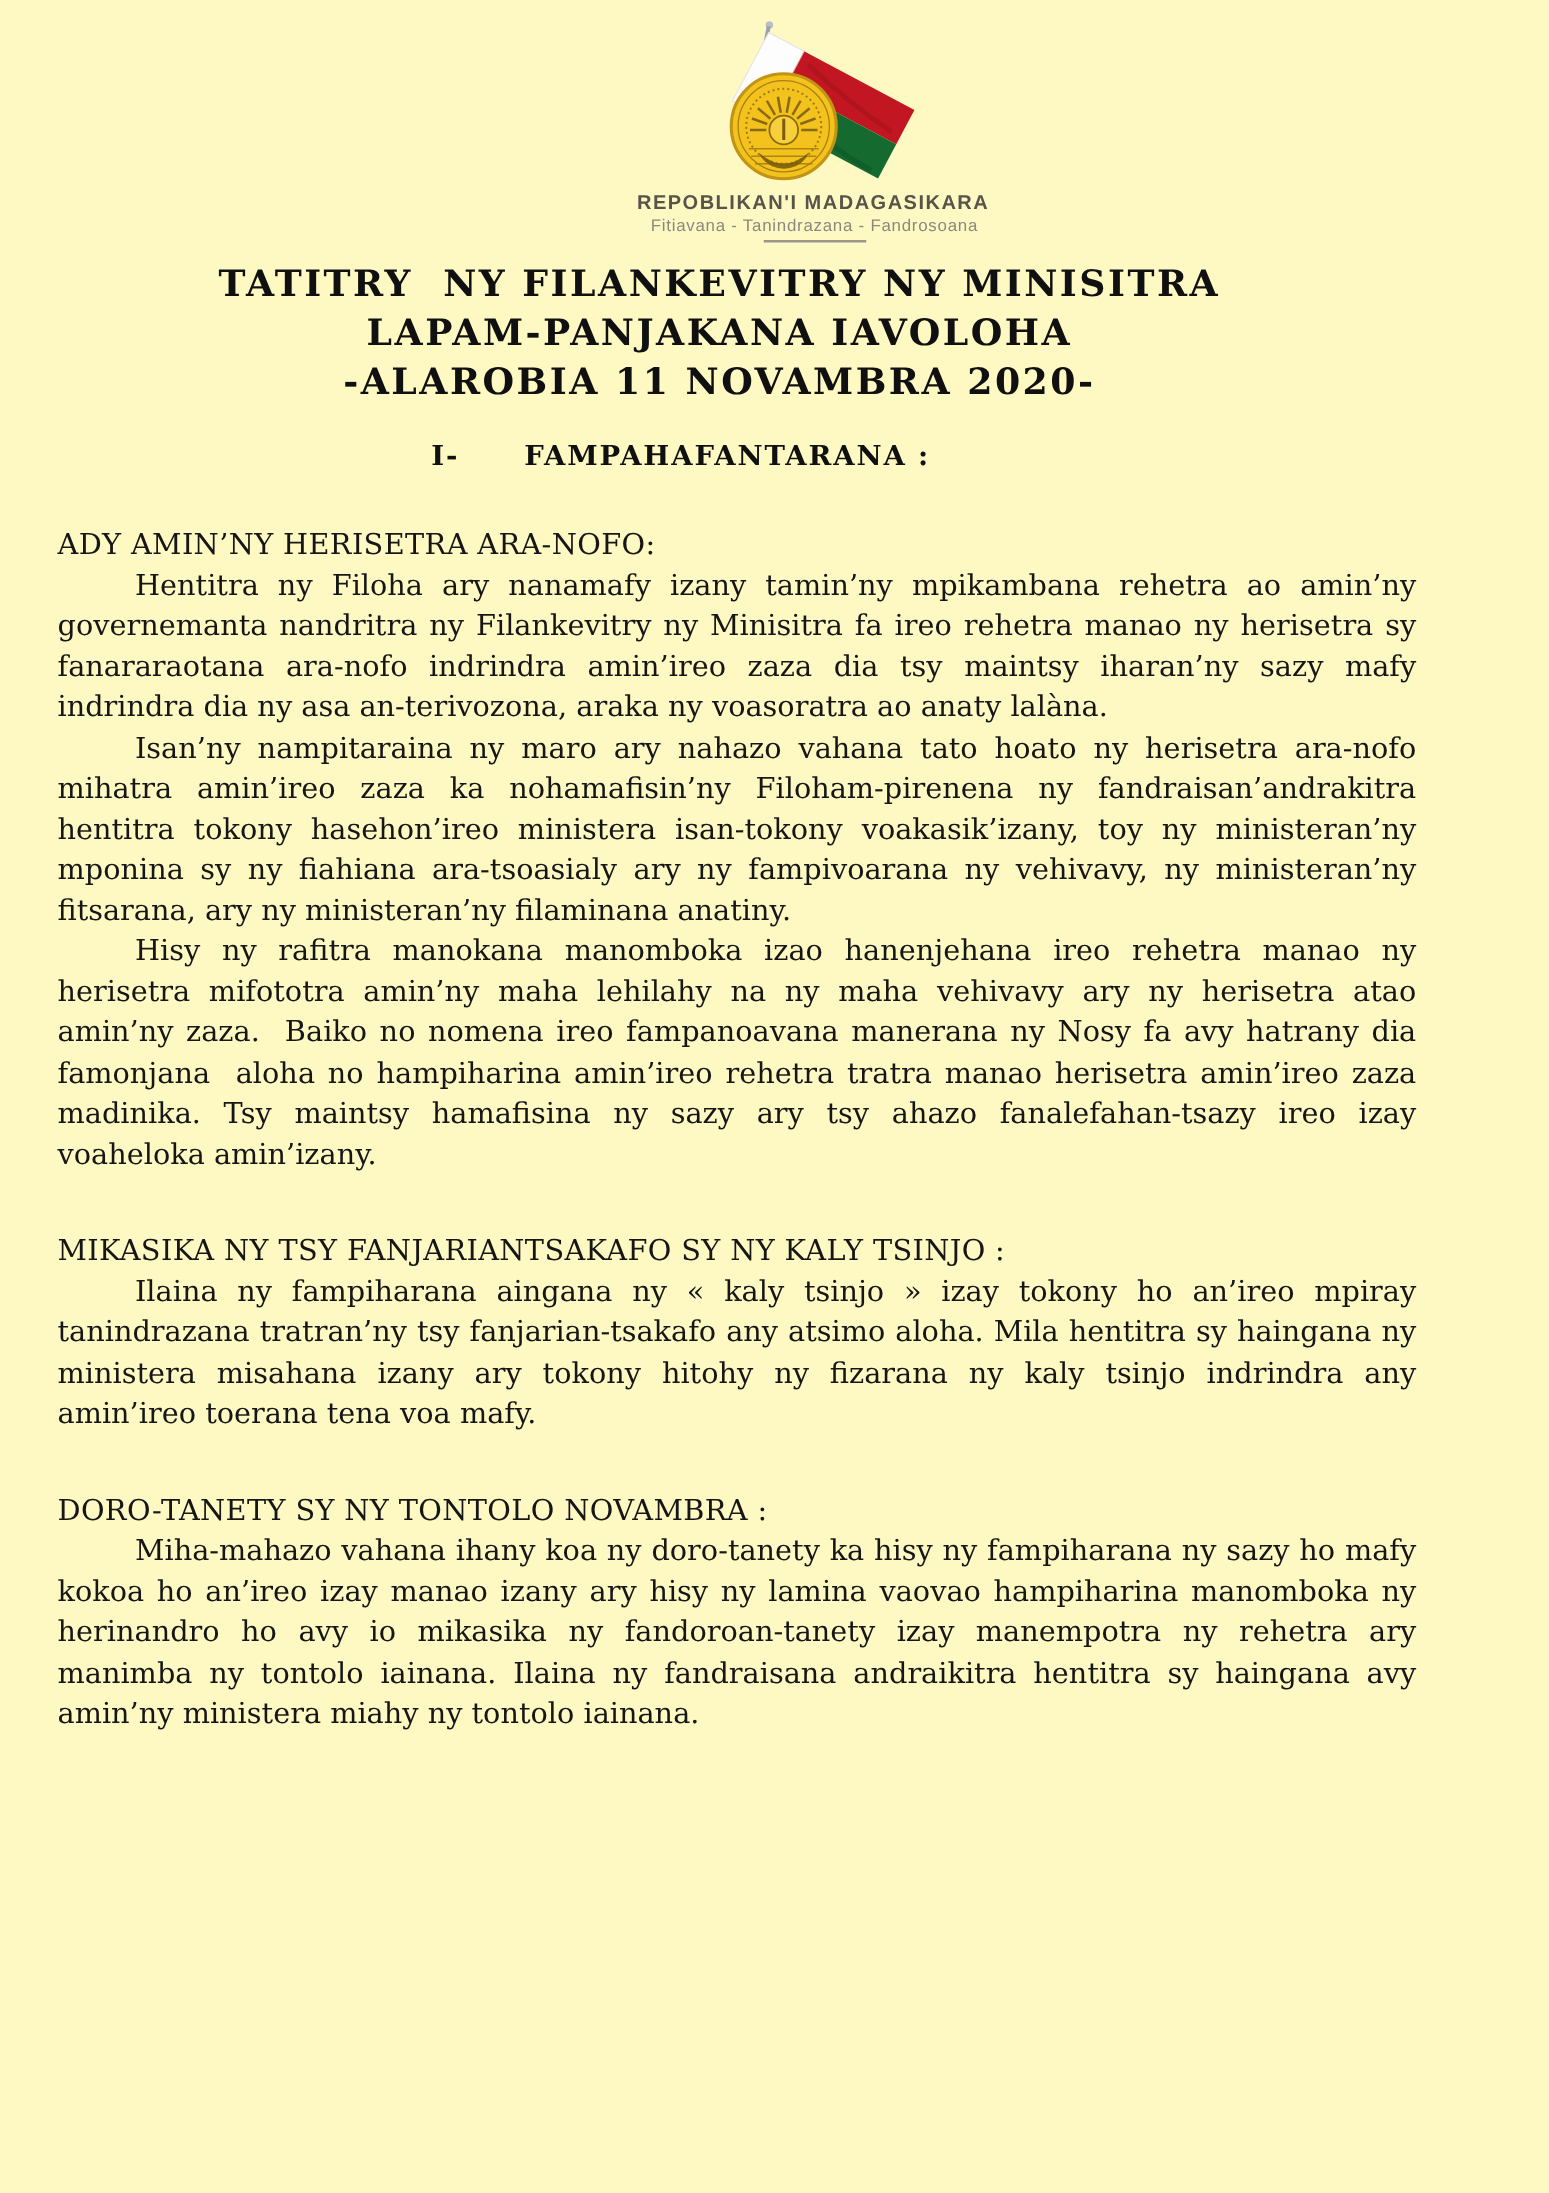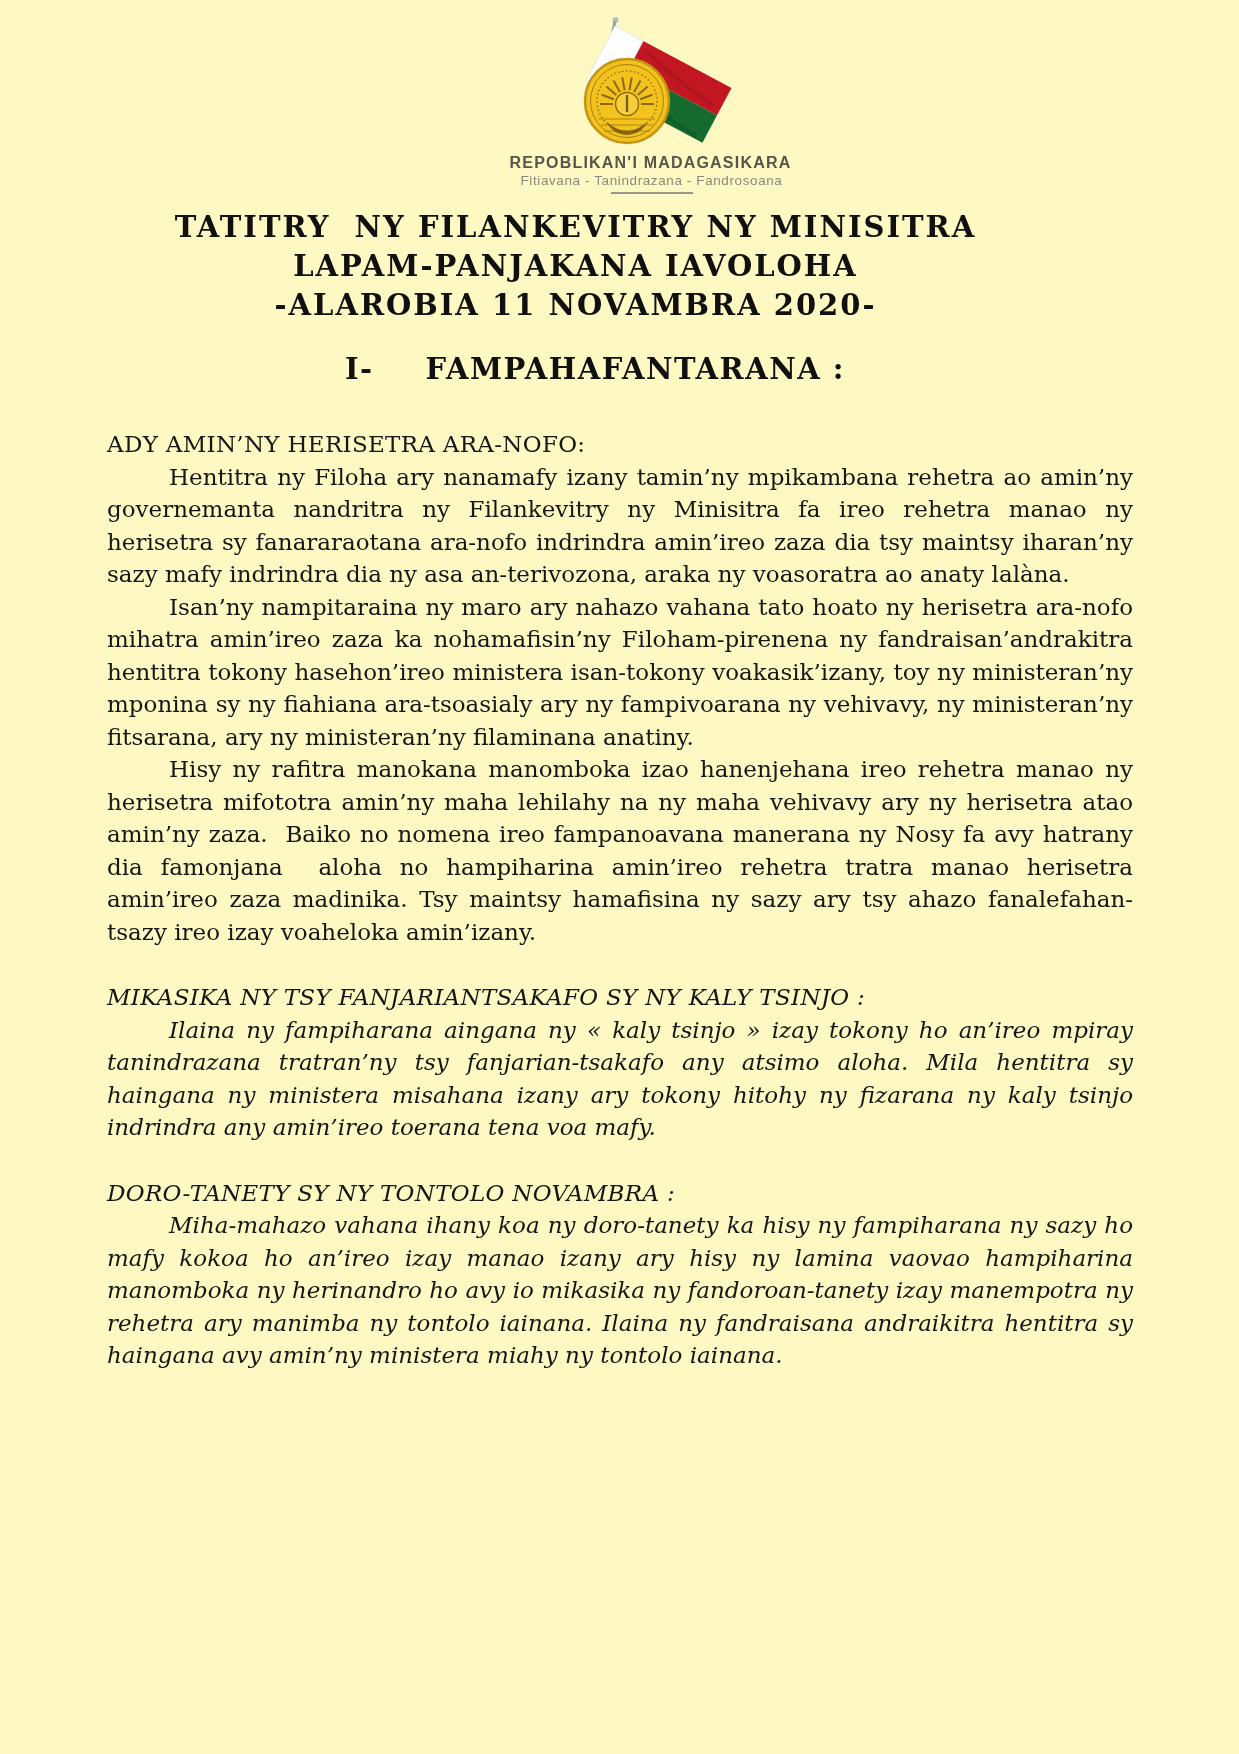--- a/index.html
+++ b/index.html
@@ -17,29 +17,29 @@
     text-align:center;font-family:"Liberation Sans",sans-serif;
     font-size:13.5px;letter-spacing:0.6px;color:#8d887d;margin-top:1px;transform:translateX(32px);
   }
   .motto-rule{width:82px;height:2px;background:#9b968c;margin:4px auto 0;transform:translateX(32px);}
   .title-block{margin-top:14px;transform:translateX(-44px);}
   .title-line{
     text-align:center;font-weight:bold;font-size:29px;line-height:39px;
     letter-spacing:2px;white-space:pre-wrap;color:#101010;
   }
   .main-heading{
-    margin-top:27px;margin-left:345px;font-weight:bold;font-size:29px;letter-spacing:1.5px;color:#101010;
+    margin-top:27px;margin-left:345px;font-weight:bold;font-size:22px;letter-spacing:1.5px;color:#101010;
   }
   .main-heading .num{display:inline-block;margin-right:52px;}
   .content{
-    padding:0 106px 0 107px;margin-top:42px;
+    padding:0 106px 0 46px;margin-top:42px;
     font-size:23px;line-height:32.5px;text-align:justify;
   }
   section.doc-section{margin-top:0;}
-  section.doc-section + section.doc-section{margin-top:33px;font-style:italic;}
+  section.doc-section + section.doc-section{margin-top:45px;}
   .sec-heading{font-size:23px;font-weight:normal;margin:0;letter-spacing:0.3px;}
   .content p{margin:0;text-indent:62px;white-space:pre-wrap;}
 </style>
 </head>
 <body>
 
 <div class="page">
 
   <div class="emblem-wrap">
     <svg width="212" height="136" viewBox="0 0 212 136" xmlns="http://www.w3.org/2000/svg">

